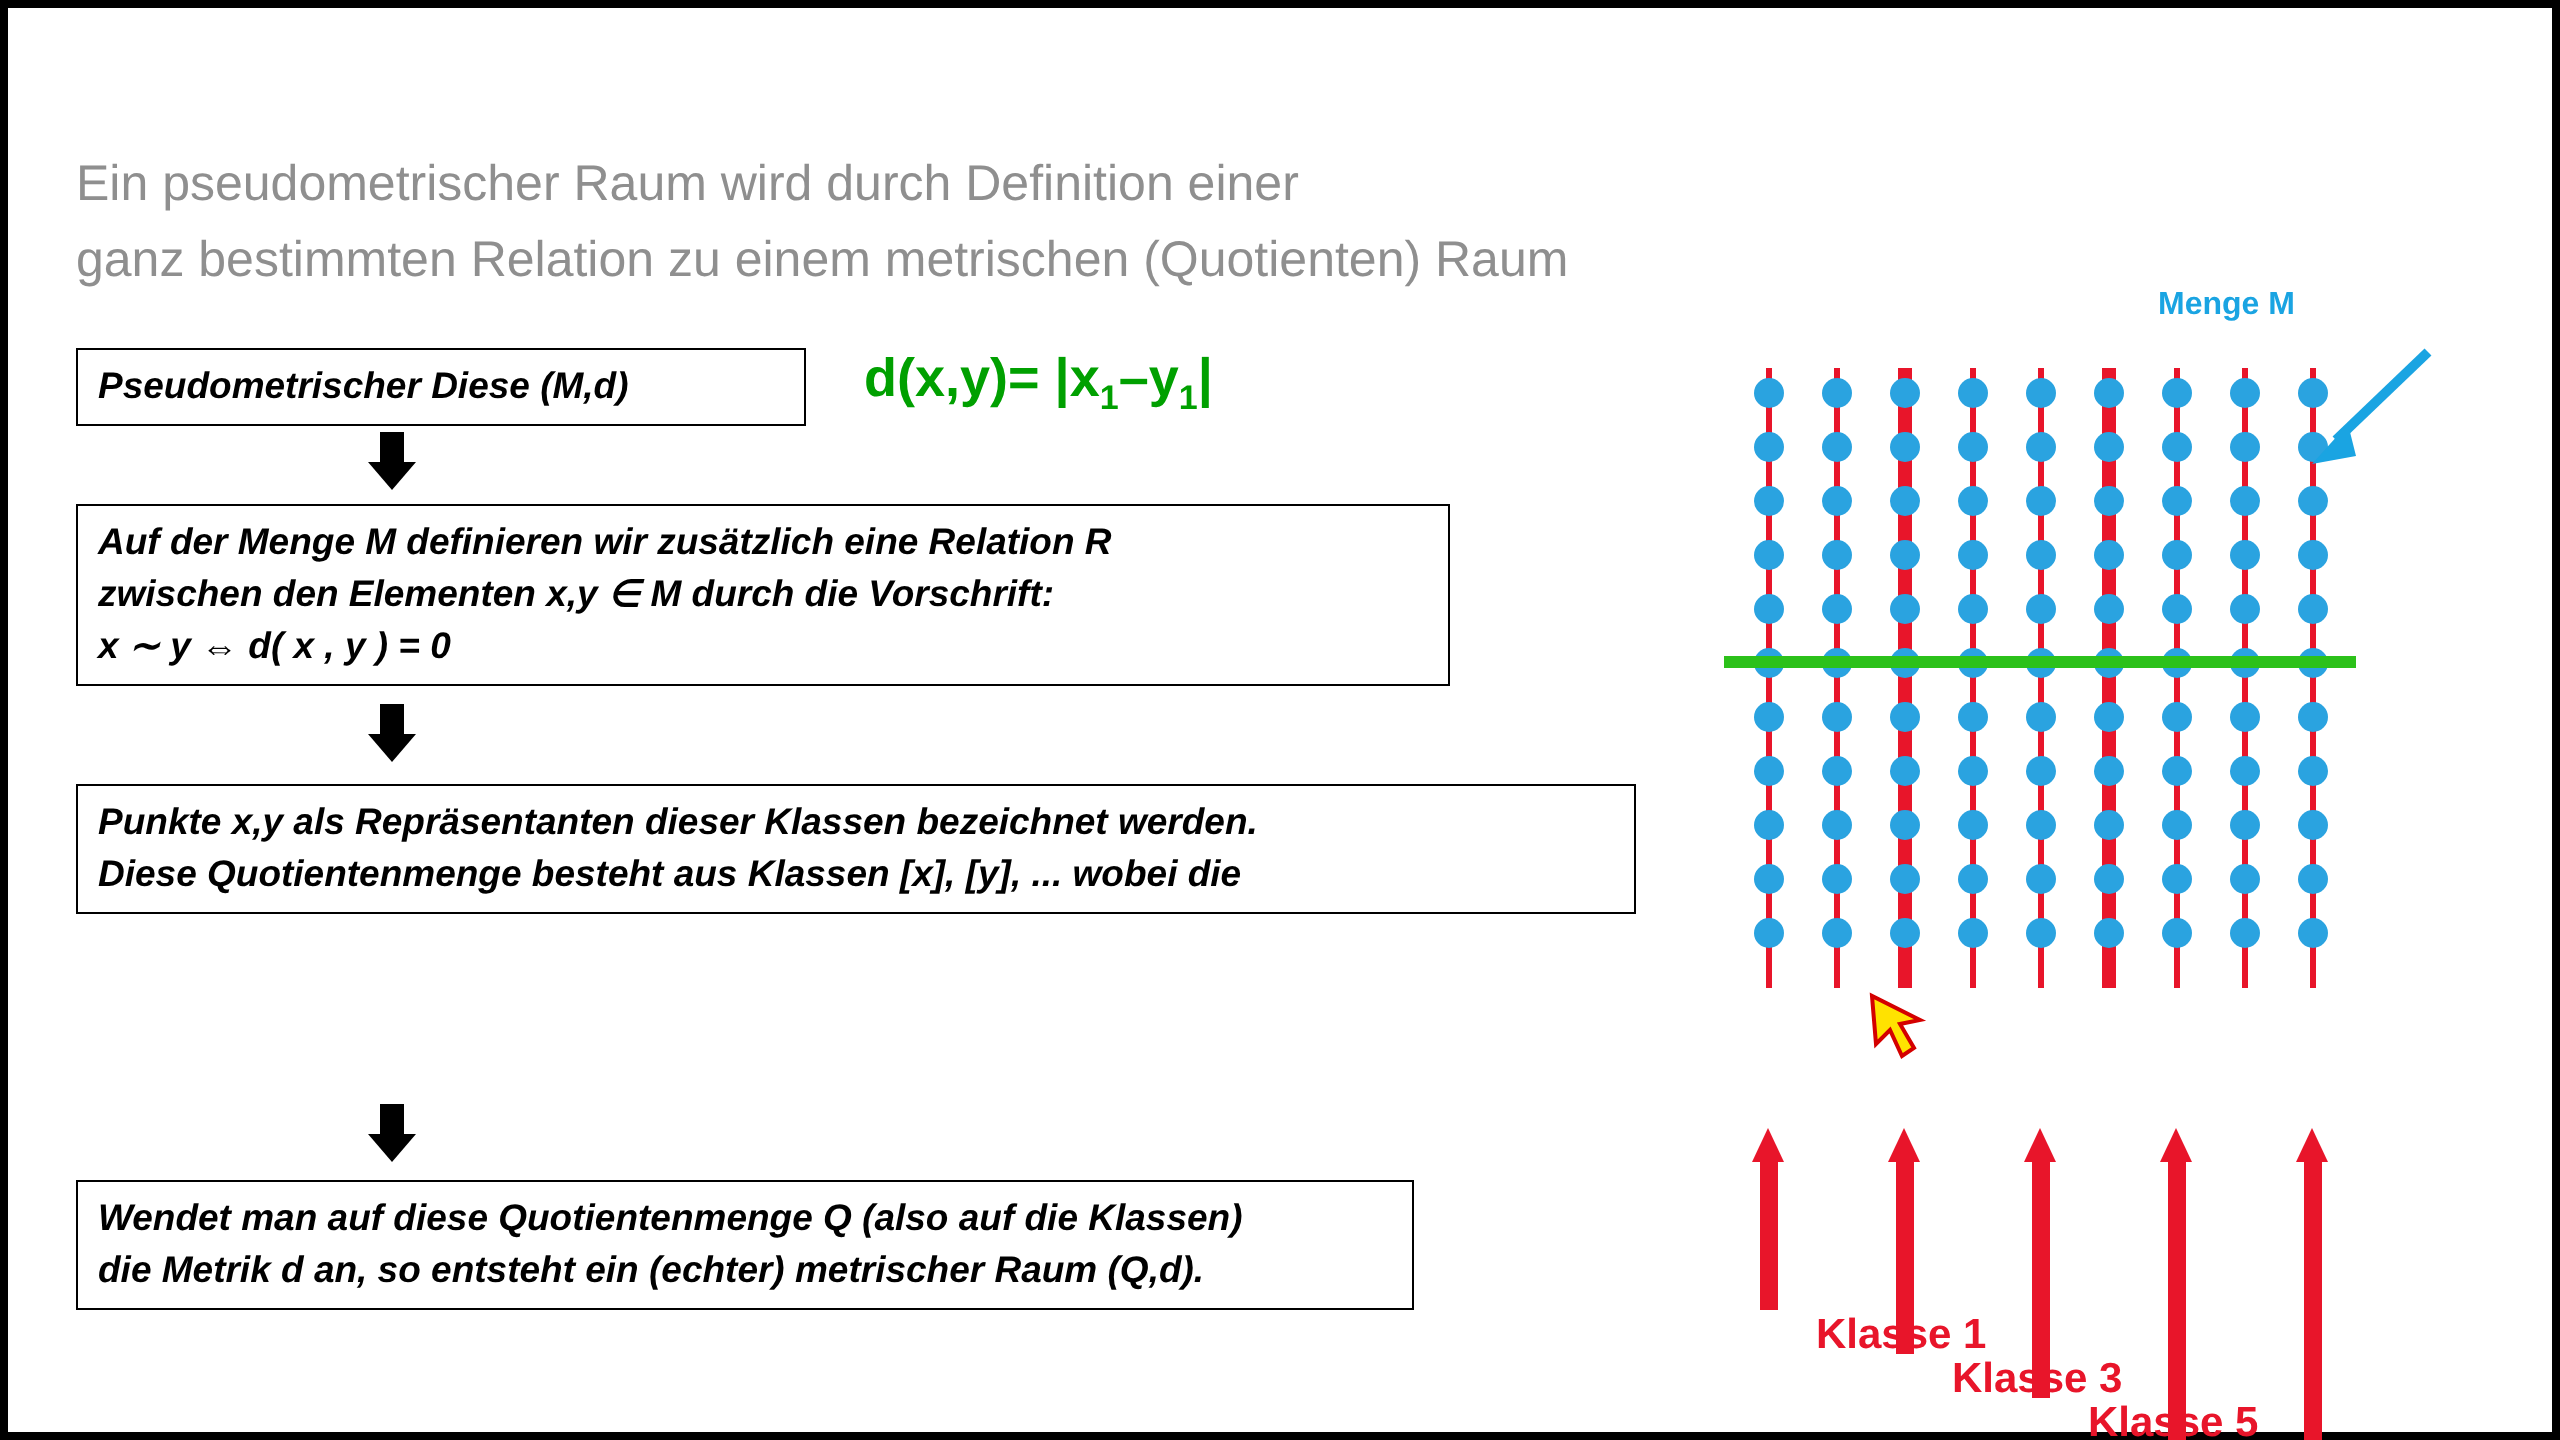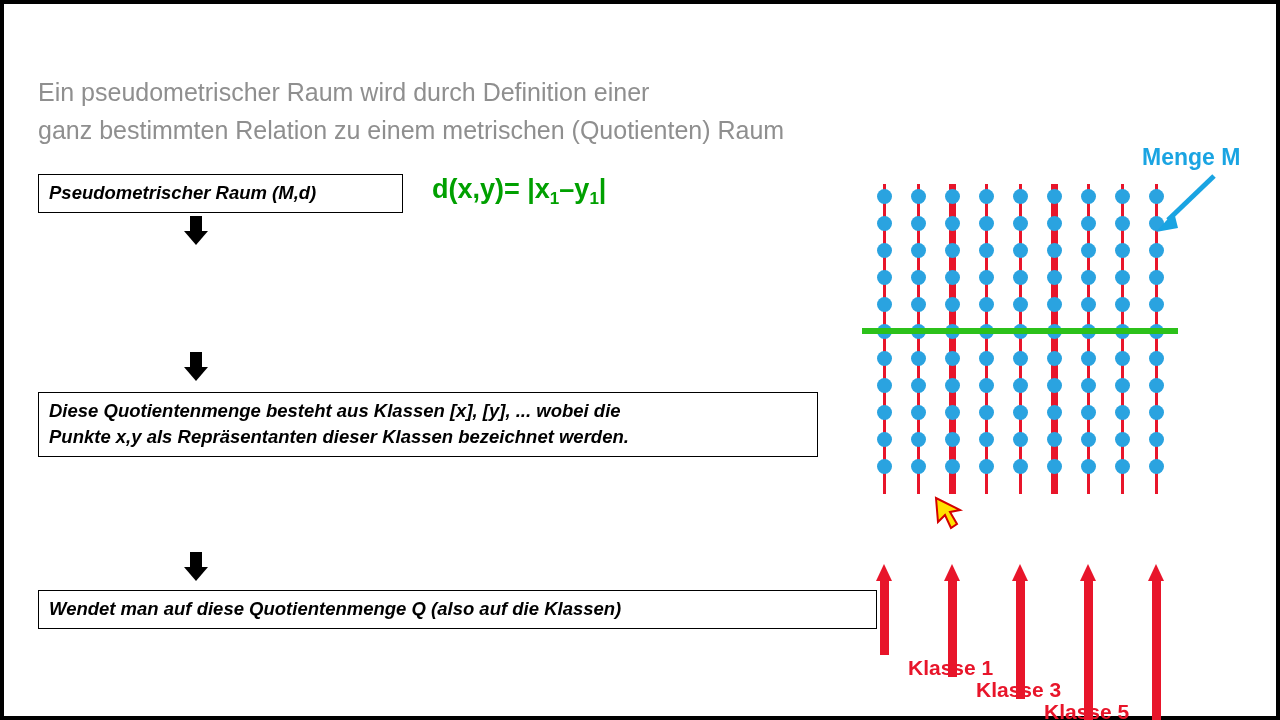--- a/index.html
+++ b/index.html
@@ -62,21 +62,21 @@
     font-style: italic;
     font-weight: bold;
     color: #000000;
     font-size: 18.5px;
     line-height: 26px;
     padding: 5px 8px 6px 10px;
   }
   #box1 { left: 34px; top: 170px; width: 365px; }
   #box2 { left: 34px; top: 248px; width: 687px; }
   #box3 { left: 34px; top: 388px; width: 780px; }
-  #box4 { left: 34px; top: 586px; width: 839px; }
+  #box4 { left: 34px; top: 586px; width: 669px; }
 
   .arrow-down {
     position: absolute;
     width: 0;
     height: 0;
     font-size: 0;
     line-height: 0;
   }
   .arrow-down .stem {
     position: absolute;
@@ -162,23 +162,23 @@
   }
   .klasse-label {
     position: absolute;
     font-size: 21px;
     font-weight: bold;
     color: #e8152a;
     white-space: nowrap;
   }
   #menge-label {
     position: absolute;
-    left: 1138px;
+    left: 1075px;
     top: 140px;
-    font-size: 23px;
+    font-size: 16px;
     font-weight: bold;
     color: #1aa4e2;
     white-space: nowrap;
   }
   #menge-arrow {
     position: absolute;
     left: 1148px;
     top: 168px;
     width: 70px;
     height: 62px;
@@ -198,46 +198,52 @@
 
 
   <div class="intro" id="intro-2">ganz bestimmten Relation  zu einem metrischen (Quotienten) Raum</div>
   <div class="intro" id="intro-1">Ein pseudometrischer Raum wird durch Definition einer</div>
 
   <div id="formula">
     <span>d(x,y)= |x</span><sub>1</sub><span>–y</span><sub>1</sub><span>|</span>
   </div>
 
   <div class="fbox" id="box1">
-    <div>Pseudometrischer Raum (M,d)</div>
+    <div>Pseudometrischer Diese (M,d)</div>
   </div>
 
   <div class="arrow-down" id="arrow1">
     <div class="stem"></div>
       <div class="head"></div>
   </div>
 
+  <div class="fbox" id="box2">
+    <div>Auf der Menge M definieren wir zusätzlich eine Relation R</div>
+    <div>zwischen den Elementen x,y ∈ M durch die Vorschrift:</div>
+    <div>x ∼ y ⇔ d( x , y ) = 0</div>
+  </div>
 
   <div class="arrow-down" id="arrow2">
     <div class="stem"></div>
       <div class="head"></div>
   </div>
 
   <div class="fbox" id="box3">
+    <div>Punkte x,y als Repräsentanten dieser Klassen bezeichnet werden.</div>
     <div>Diese Quotientenmenge besteht aus Klassen [x], [y], ... wobei die</div>
-    <div>Punkte x,y als Repräsentanten dieser Klassen bezeichnet werden.</div>
   </div>
 
   <div class="arrow-down" id="arrow3">
     <div class="stem"></div>
       <div class="head"></div>
   </div>
 
   <div class="fbox" id="box4">
     <div>Wendet man auf diese Quotientenmenge Q (also auf die Klassen)</div>
+    <div>die Metrik d an, so entsteht ein (echter) metrischer Raum (Q,d).</div>
   </div>
 
   <div id="figure">
       <div class="vline" style="left: 38.5px; top: 50px; height: 310px;"></div>
       <div class="dot" style="left: 32.5px; top: 54.5px;"></div>
       <div class="dot" style="left: 32.5px; top: 81.5px;"></div>
       <div class="dot" style="left: 32.5px; top: 108.5px;"></div>
       <div class="dot" style="left: 32.5px; top: 135.5px;"></div>
       <div class="dot" style="left: 32.5px; top: 162.5px;"></div>
       <div class="dot" style="left: 32.5px; top: 189.5px;"></div>

